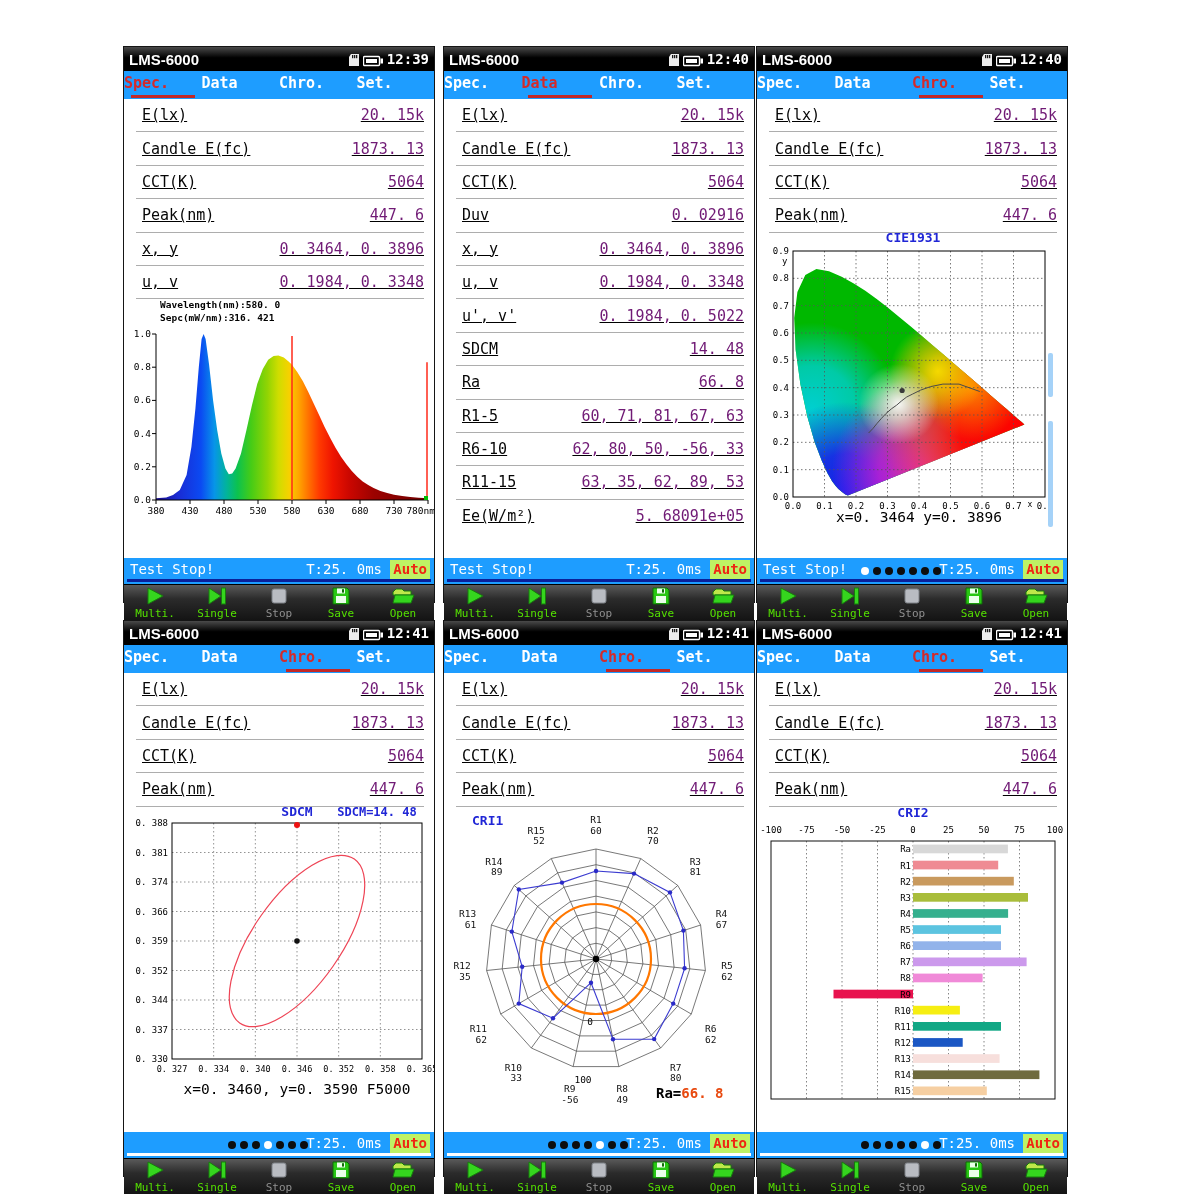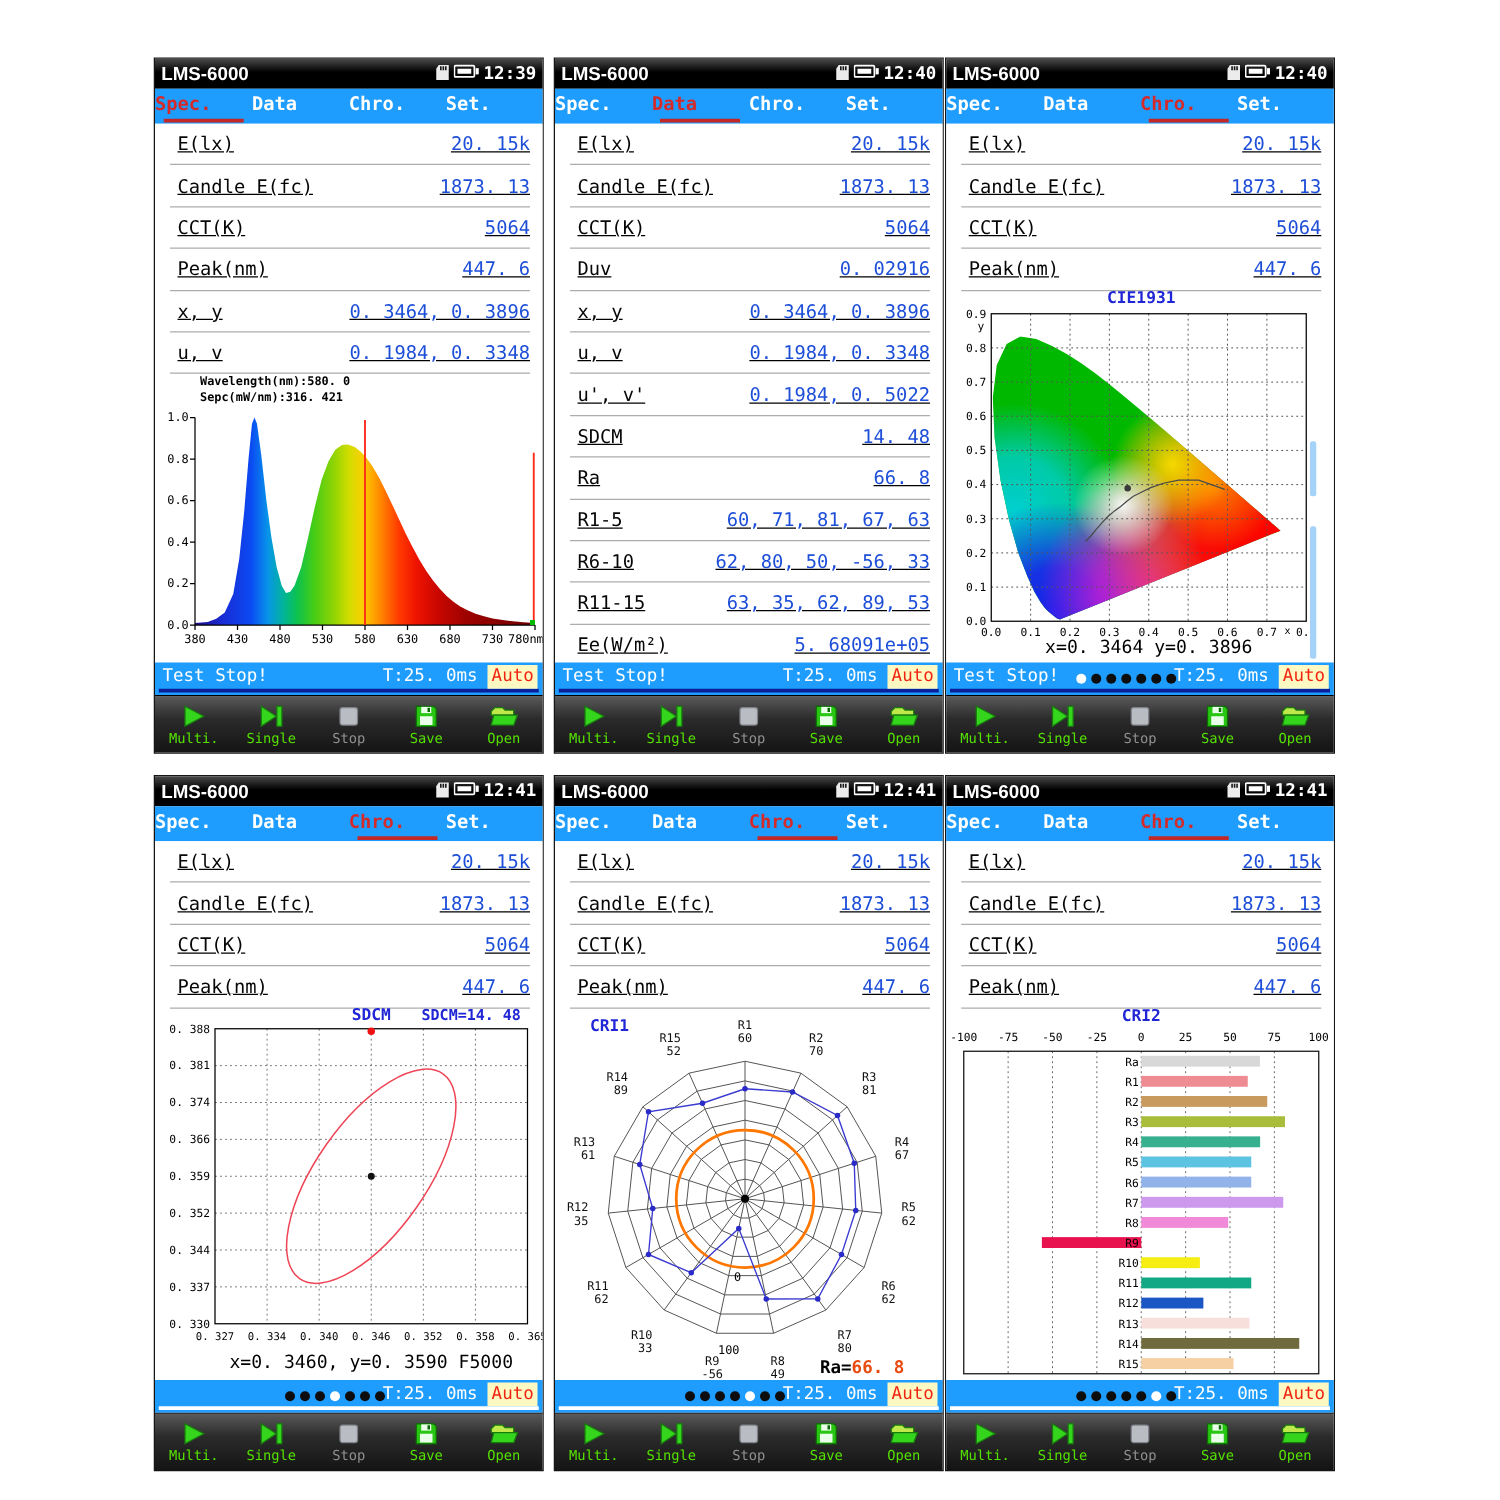--- a/index.html
+++ b/index.html
@@ -3,44 +3,44 @@
 <meta charset="utf-8">
 <style>
   html,body{margin:0;padding:0;background:#fff;}
   .board{position:relative;width:1200px;height:1200px;background:#fff;overflow:hidden;
          font-family:"DejaVu Sans Mono",monospace;border-radius:22px;}
   .panel{position:absolute;width:312px;height:557px;border:1px solid #151515;box-sizing:border-box;
          background:#fff;display:flex;flex-direction:column;}
   .titlebar{height:24px;flex:0 0 24px;background:linear-gradient(#4a4a4a,#000 45%);display:flex;
             align-items:center;color:#fff;padding:0 5px;}
   .tb-title{font:bold 15px "Liberation Sans",sans-serif;color:#fff;}
-  .tb-right{margin-left:auto;display:flex;align-items:flex-start;gap:3px;}
+  .tb-right{margin-left:auto;display:flex;align-items:flex-end;gap:3px;}
   .tb-time{font:bold 14px "DejaVu Sans Mono",monospace;}
   .tabs{height:28px;flex:0 0 28px;background:#1e9dff;display:flex;}
   .tab{flex:1;text-align:left;font:bold 15px "DejaVu Sans Mono",monospace;color:#fff;
        line-height:25px;position:relative;cursor:pointer;}
   .tab.active{color:#d42a2a;}
   .tab.active::after{content:"";position:absolute;left:9%;right:9%;bottom:1px;height:3px;background:#c22>
   ;}
   .tab.active::after{content:"";position:absolute;left:9%;right:9%;bottom:1px;height:3px;background:#c22828;}
   .content{position:relative;height:431px;flex:0 0 431px;background:#fff;overflow:hidden;}
   .trow{display:flex;align-items:center;height:32.4px;border-bottom:1px solid #adadad;
         margin:0 10px 0 12px;font:15px "DejaVu Sans Mono",monospace;text-decoration:underline;}
   .trow .lbl{color:#060606;padding-left:6px;white-space:pre;}
-  .trow .val{margin-left:auto;color:#1d4ed8;white-space:pre;text-align:right;}
+  .trow .val{margin-left:auto;color:#701a75;white-space:pre;text-align:right;}
   .chartzone{position:absolute;left:0;bottom:0;}
   .p1 .chartzone{top:195px;}  .p46 .chartzone{top:130px;}
   .status{position:relative;height:26px;flex:0 0 26px;background:#1e9dff;color:#fff;
-          font:14px "DejaVu Sans Mono",monospace;}
+          font:14px "DejaVu Sans Mono",monospace;margin-top:28px;}
   .status::after{content:"";position:absolute;left:3px;right:3px;bottom:2px;height:3px;
                  background:var(--ustrip,#0a2099);z-index:0;}
   .status .smsg{position:absolute;left:6px;top:3px;z-index:1;white-space:pre;}
   .status .stime{position:absolute;right:52px;top:3px;z-index:1;white-space:pre;}
-  .status .smode{position:absolute;right:4px;top:2px;z-index:2;background:#fef9c3;color:#ef2512;
-                 font-weight:normal;padding:0 3px;height:19px;line-height:19px;}
+  .status .smode{position:absolute;right:4px;top:2px;z-index:2;background:#bef264;color:#ef2512;
+                 font-weight:bold;padding:0 3px;height:19px;line-height:19px;}
   .toprow .status{--ustrip:#0a2099;}
   .botrow .status{--ustrip:#ffffff;}
   .dots{position:absolute;left:104px;top:9px;display:flex;gap:4px;z-index:1;}
   .dot{width:8px;height:8px;border-radius:50%;background:#0d0d0d;}
   .dot.on{background:#ffffff;}
   .tools{height:46px;flex:1;background:linear-gradient(#5a5a5a,#2b2b2b 40%,#141414);display:flex;
          border-top:1px solid #000;}
   .tool{flex:1;display:flex;flex-direction:column;align-items:center;justify-content:center;gap:0;cursor:pointer;}
   .tool .ticon{height:22px;display:flex;align-items:center;justify-content:center;}
   .tool .tlabel{font:11px "DejaVu Sans Mono",monospace;color:#54e000;}

